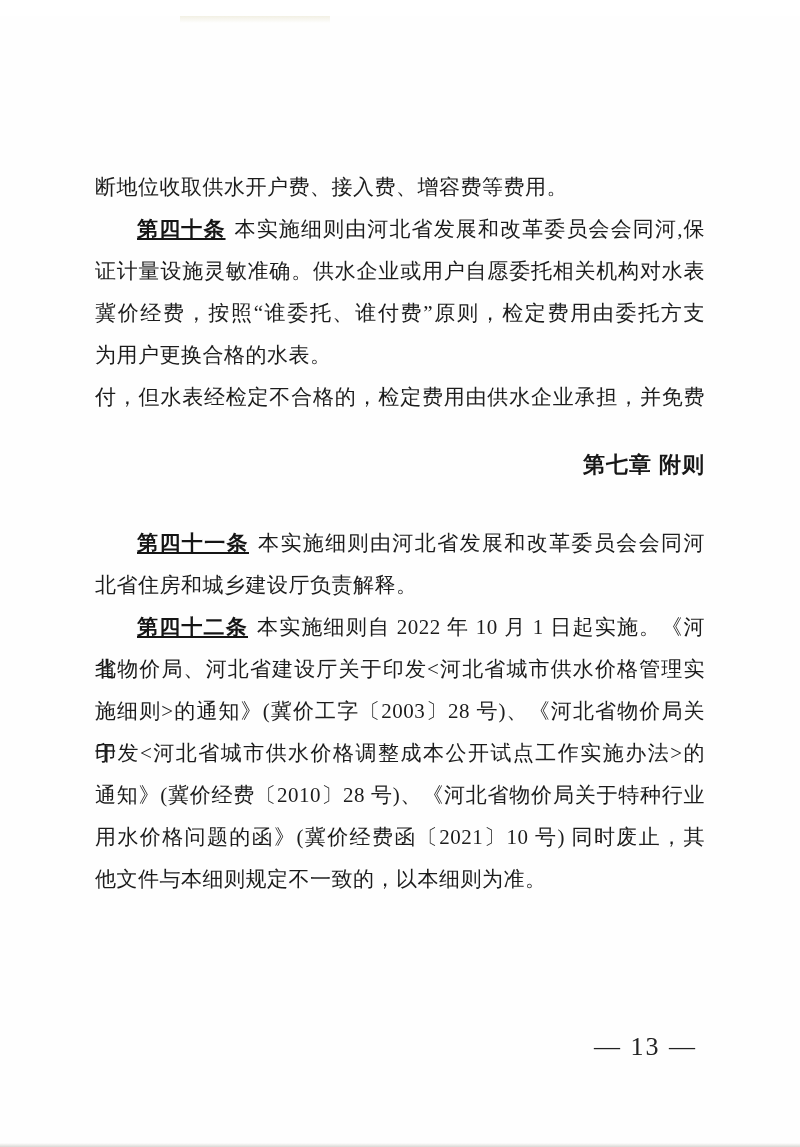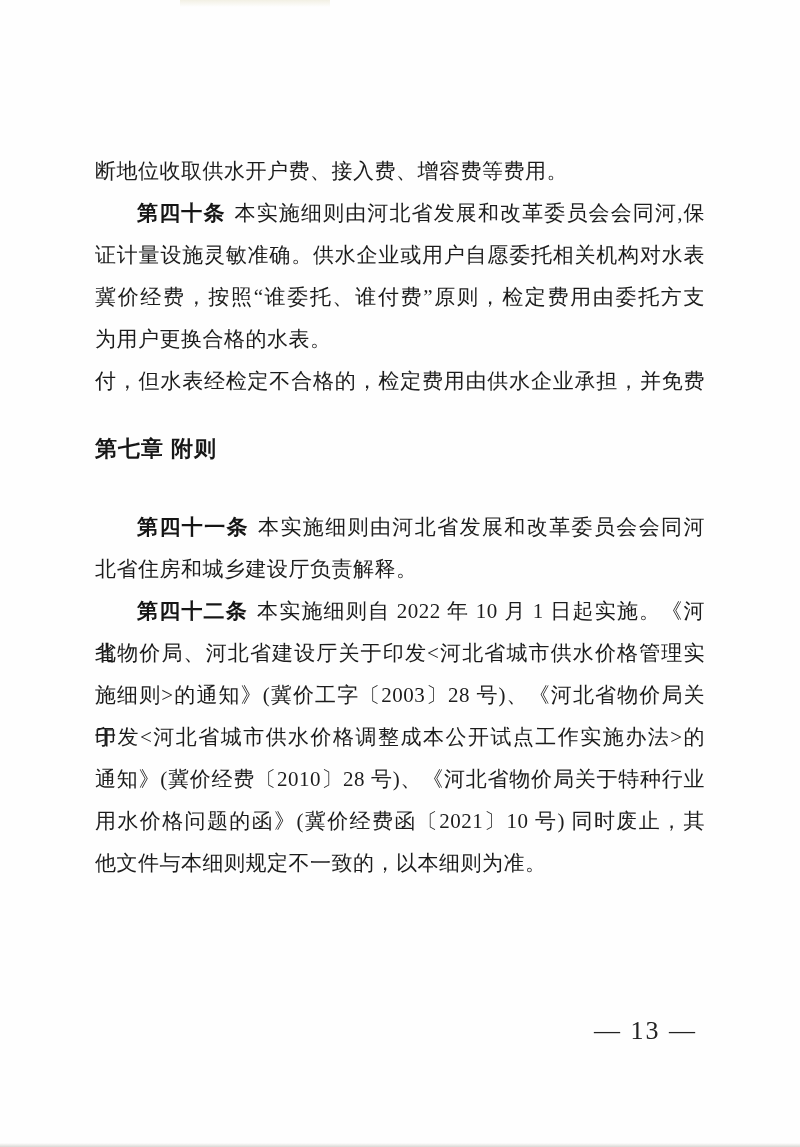--- a/index.html
+++ b/index.html
@@ -11,20 +11,21 @@
     height: 1147px;
     background: #ffffff;
     position: relative;
     overflow: hidden;
     font-family: "Liberation Serif", "DejaVu Serif", serif;
   }
   .page {
     position: absolute;
     inset: 0;
     background: #fefefe;
+    margin-top: 16px;
   }
   
   .artifact-top {
     position: absolute;
     top: 0;
     left: 180px;
     width: 150px;
     height: 7px;
     background: linear-gradient(180deg, #f2f0e4, rgba(255,255,255,0));
   }
@@ -56,27 +57,28 @@
     text-align-last: justify;
   }
   .line.indent {
     text-indent: 42px;
   }
   .term {
     font-family: "Liberation Sans", "DejaVu Sans", sans-serif;
     font-weight: 700;
     margin-right: 9px;
     color: #151515;
+    text-decoration: underline;
   }
   .chapter {
     font-family: "Liberation Sans", "DejaVu Sans", sans-serif;
     font-weight: 700;
     font-size: 22px;
     color: #171717;
-    text-align: left;
+    text-align: right;
     height: 42px;
     line-height: 42px;
     margin: 26px 0 36px 0;
     letter-spacing: 1px;
   }
   .page-number {
     position: absolute;
     top: 1016px;
     left: 594px;
     font-size: 26px;

